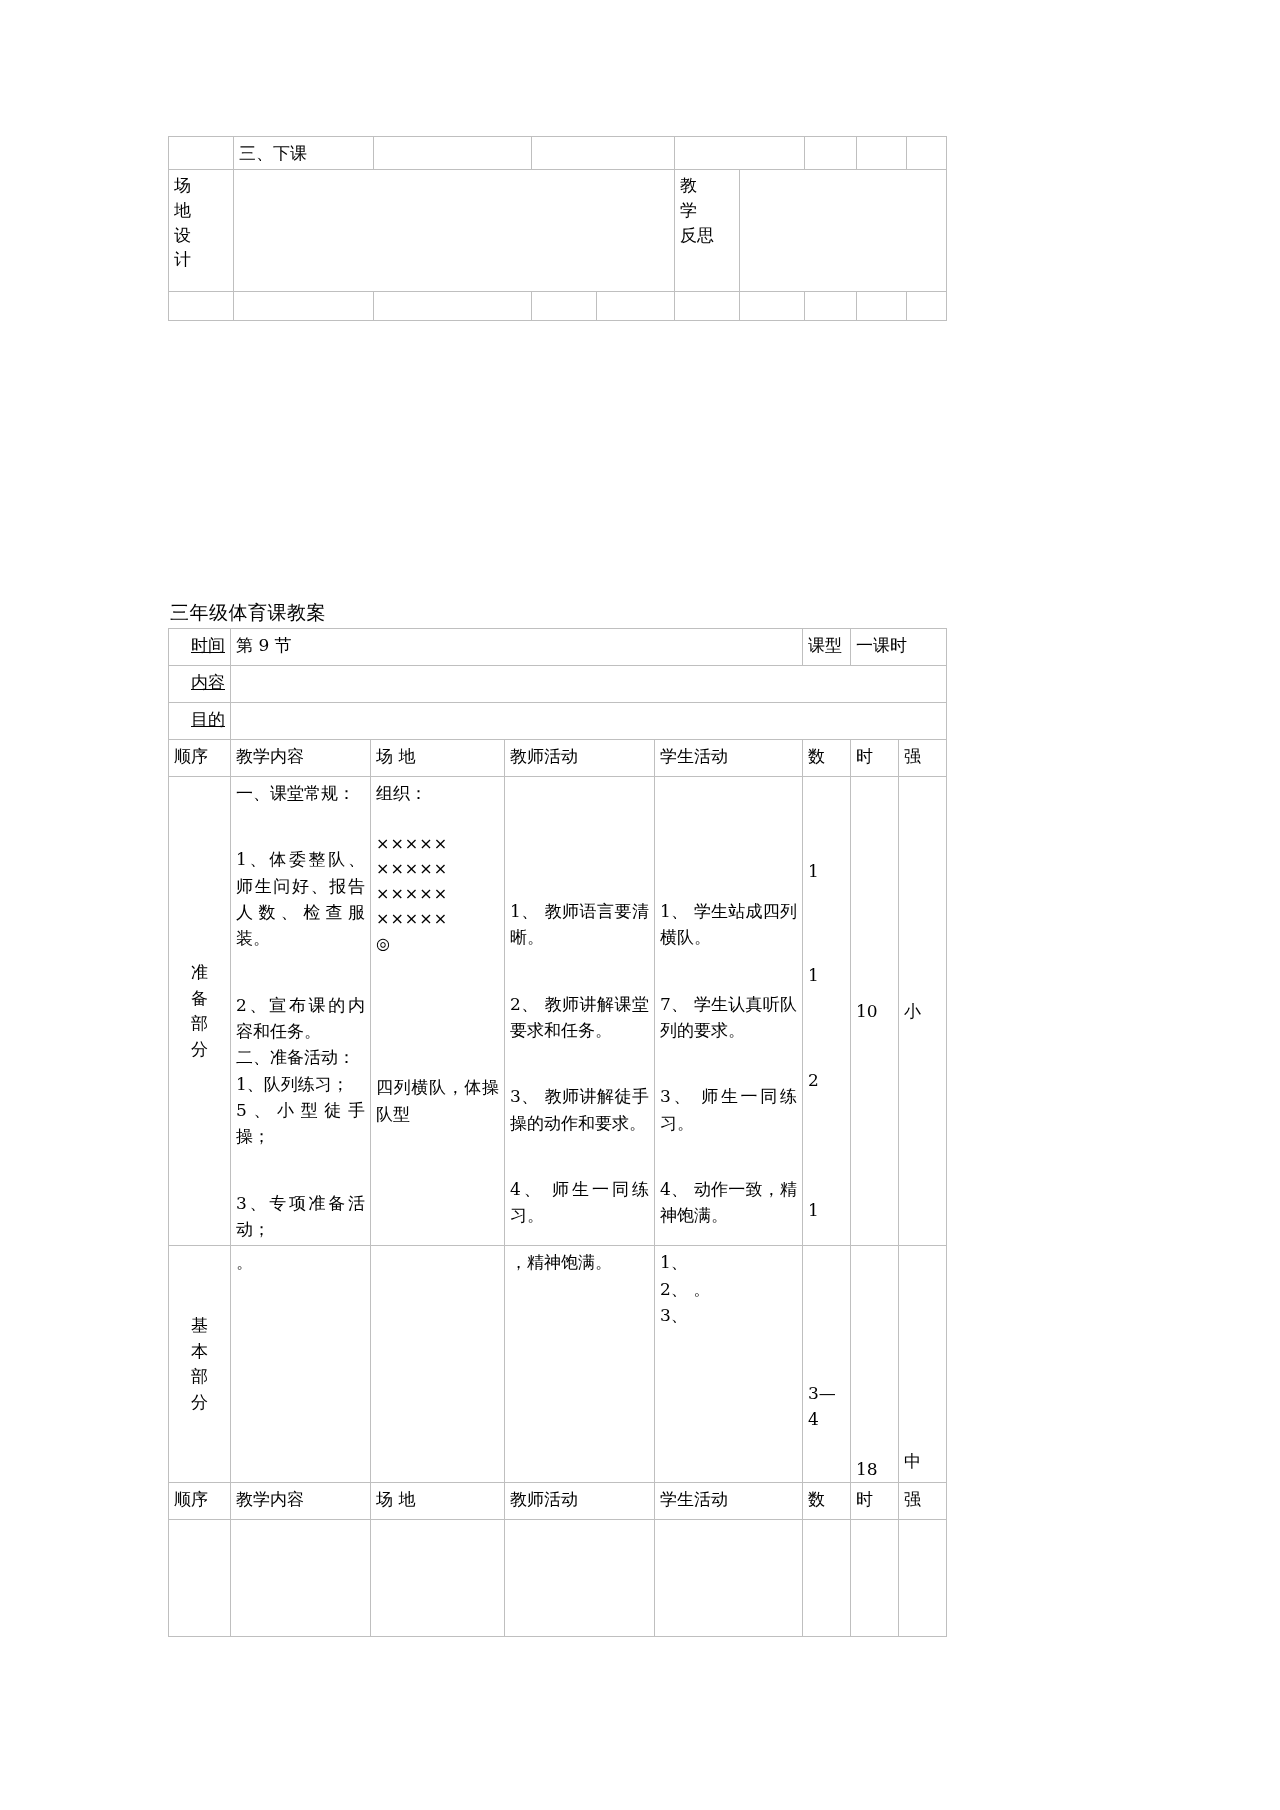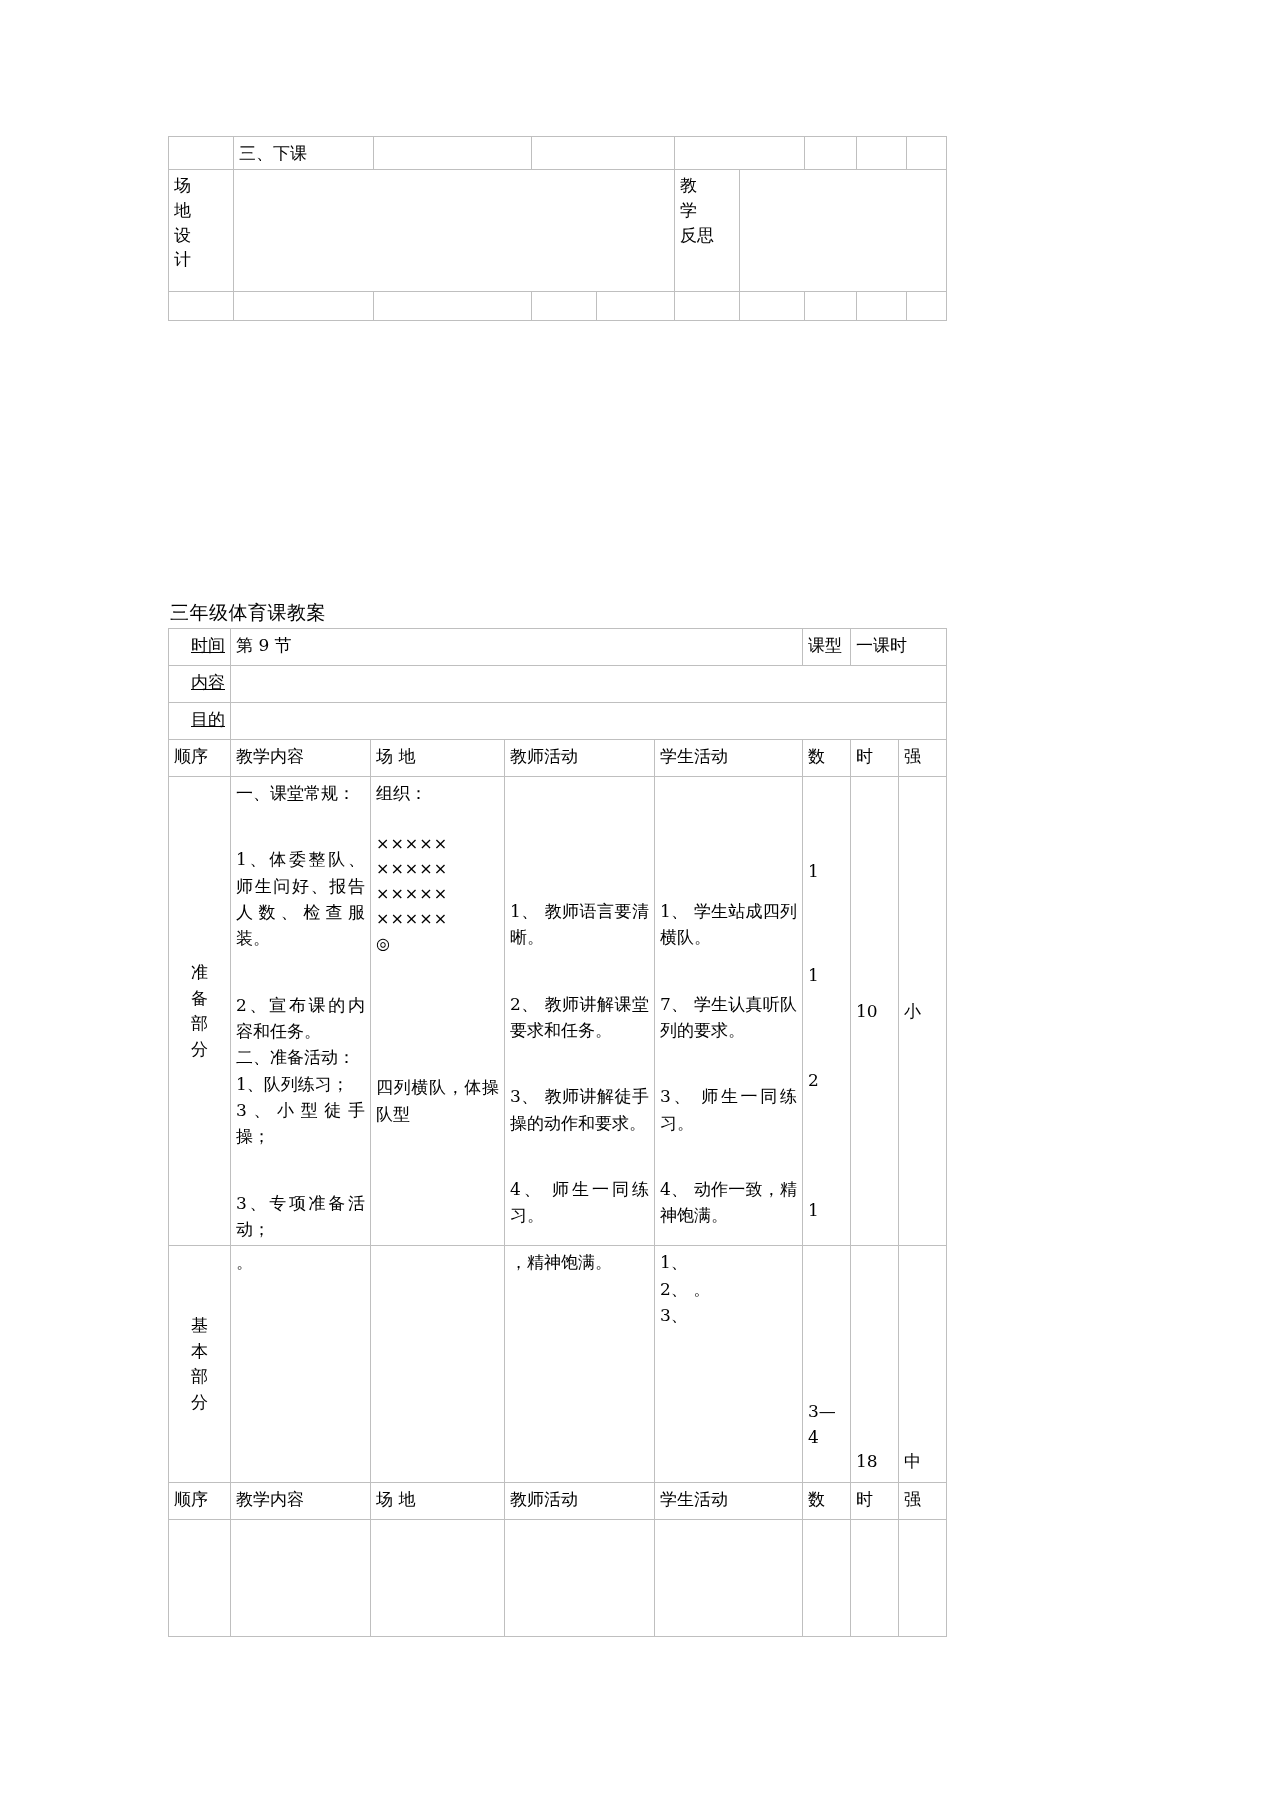--- a/index.html
+++ b/index.html
@@ -219,21 +219,21 @@
             <span>部</span>
             <span>分</span>
           </span>
         </td>
         <td class="justify-cn">
           <div>一、课堂常规：</div>
           <div class="justify-cn">1、体委整队、师生问好、报告人数、检查服装。</div>
           <div class="justify-cn">2、宣布课的内容和任务。</div>
           <div>二、准备活动：</div>
           <div>1、队列练习；</div>
-          <div>3、小型徒手操；</div>
+          <div>5、小型徒手操；</div>
           <div class="justify-cn">3、专项准备活动；</div>
         </td>
         <td>
           <div>组织：</div>
           <span class="blank-line"></span>
           <div class="formation">×××××</div>
           <div class="formation">×××××</div>
           <div class="formation">×××××</div>
           <div class="formation">×××××</div>
           <div class="formation">◎</div>
@@ -297,22 +297,22 @@
         </td>
         <td></td>
         <td>
           <div>，精神饱满。</div>
         </td>
         <td>
           <div>1、</div>
           <div>2、  。</div>
           <div>3、</div>
         </td>
-        <td style="vertical-align:bottom; padding-bottom:32px">3—4</td>
-        <td style="vertical-align:bottom; padding-bottom:8px">18</td>
+        <td style="vertical-align:bottom; padding-bottom:50px">3—4</td>
+        <td style="vertical-align:bottom; padding-bottom:0">18</td>
         <td style="vertical-align:bottom; padding-bottom:8px">中</td>
       </tr>
 
       <tr class="hdr">
         <td>顺序</td>
         <td>教学内容</td>
         <td>场  地</td>
         <td>教师活动</td>
         <td>学生活动</td>
         <td>数</td>

